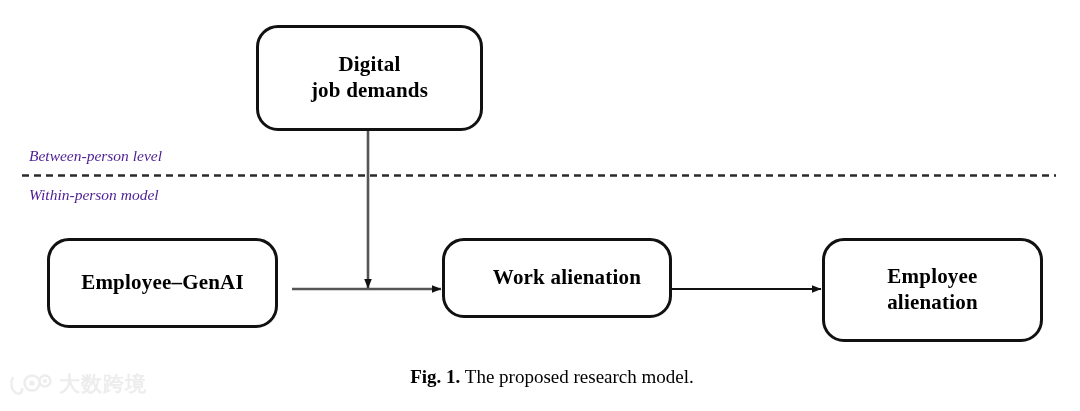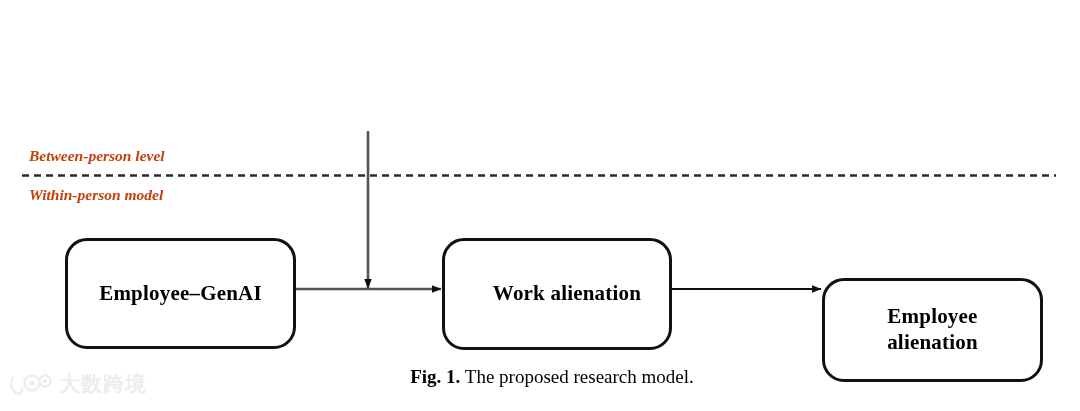--- a/index.html
+++ b/index.html
@@ -39,33 +39,32 @@
     text-align: center;
     font-weight: bold;
     font-size: 21px;
     line-height: 1.22;
     letter-spacing: 0.2px;
     z-index: 3;
   }
   .node-label { display: block; padding: 0 10px; }
 
   #node-digital-job-demands { left: 256px; top: 25px;  width: 227px; height: 106px; }
-  #node-employee-genai      { left: 65px;  top: 238px; width: 231px; height: 111px; }
-  #node-work-alienation     { left: 442px; top: 238px; width: 230px; height: 112px; padding-left: 20px; }
-  #node-employee-expediency { left: 822px; top: 238px; width: 221px; height: 104px; margin-top: 40px; }
+  #node-employee-genai      { left: 47px;  top: 238px; width: 231px; height: 90px; }
+  #node-work-alienation     { left: 442px; top: 238px; width: 230px; height: 80px; padding-left: 20px; }
+  #node-employee-expediency { left: 822px; top: 238px; width: 221px; height: 104px; }
 
   
   .level-label {
     position: absolute;
     font-style: italic;
     font-size: 15.5px;
-    color: #c2410c;
+    color: #4c1d95;
     white-space: nowrap;
     z-index: 4;
-    font-weight: bold;
   }
   #label-between-person { left: 29px; top: 147px; }
   #label-within-person  { left: 29px; top: 186px; }
 
   
   #caption {
     position: absolute;
     left: 0;
     top: 366px;
     width: 1080px;
@@ -117,20 +116,26 @@
 
     <line x1="22" y1="175.5" x2="1056" y2="175.5" stroke="#2b2b2b" stroke-width="2.4" stroke-dasharray="7 5"></line>
 
     <line x1="292" y1="289" x2="441" y2="289" stroke="#555555" stroke-width="2.6" marker-end="url(#arrow-right)"></line>
 
     <line x1="672" y1="289" x2="821" y2="289" stroke="#111111" stroke-width="2.2" marker-end="url(#arrow-right)"></line>
 
     <line x1="368" y1="131" x2="368" y2="288" stroke="#555555" stroke-width="2.6" marker-end="url(#arrow-down)"></line>
   </svg>
 
+  <div class="node" id="node-digital-job-demands">
+    <span class="node-label">
+      <span>Digital</span><br>
+      <span>job demands</span>
+    </span>
+  </div>
 
   <div class="node" id="node-employee-genai">
     <span class="node-label">
       <span>Employee–GenAI</span><br>
     </span>
   </div>
 
   <div class="node" id="node-work-alienation">
     <span class="node-label">Work alienation</span>
   </div>

